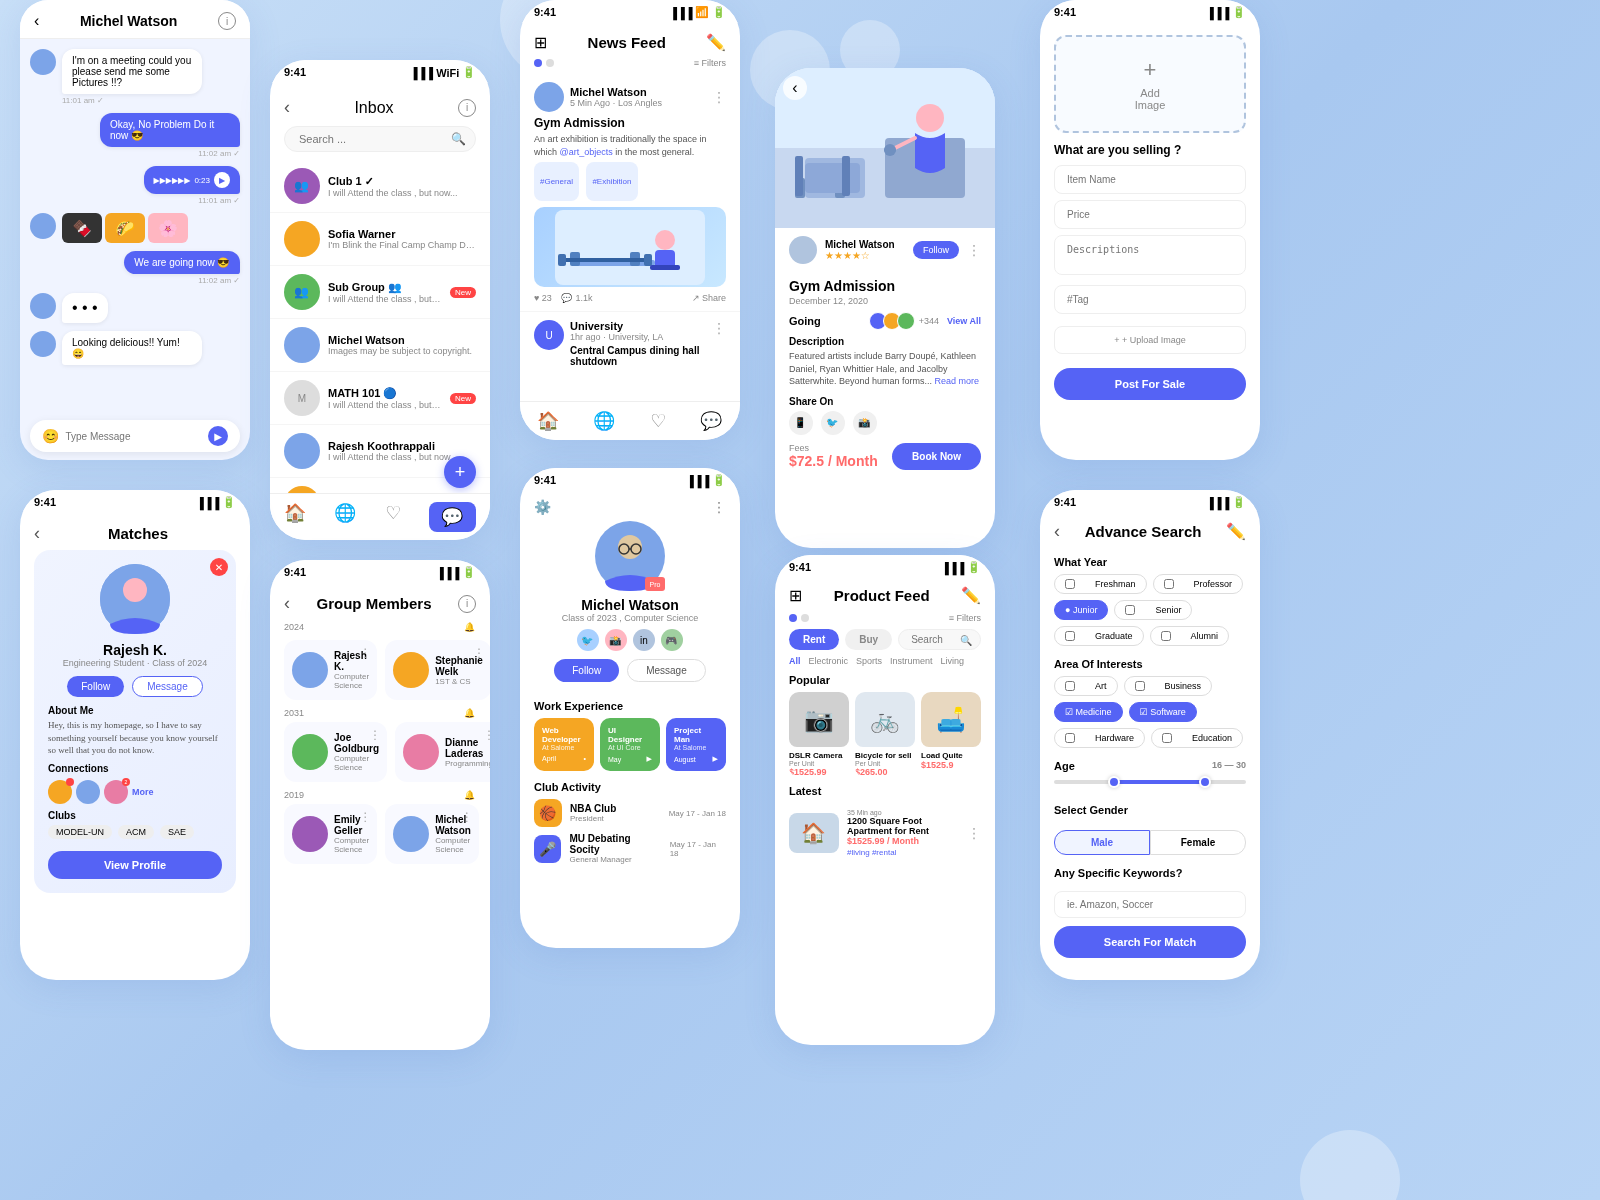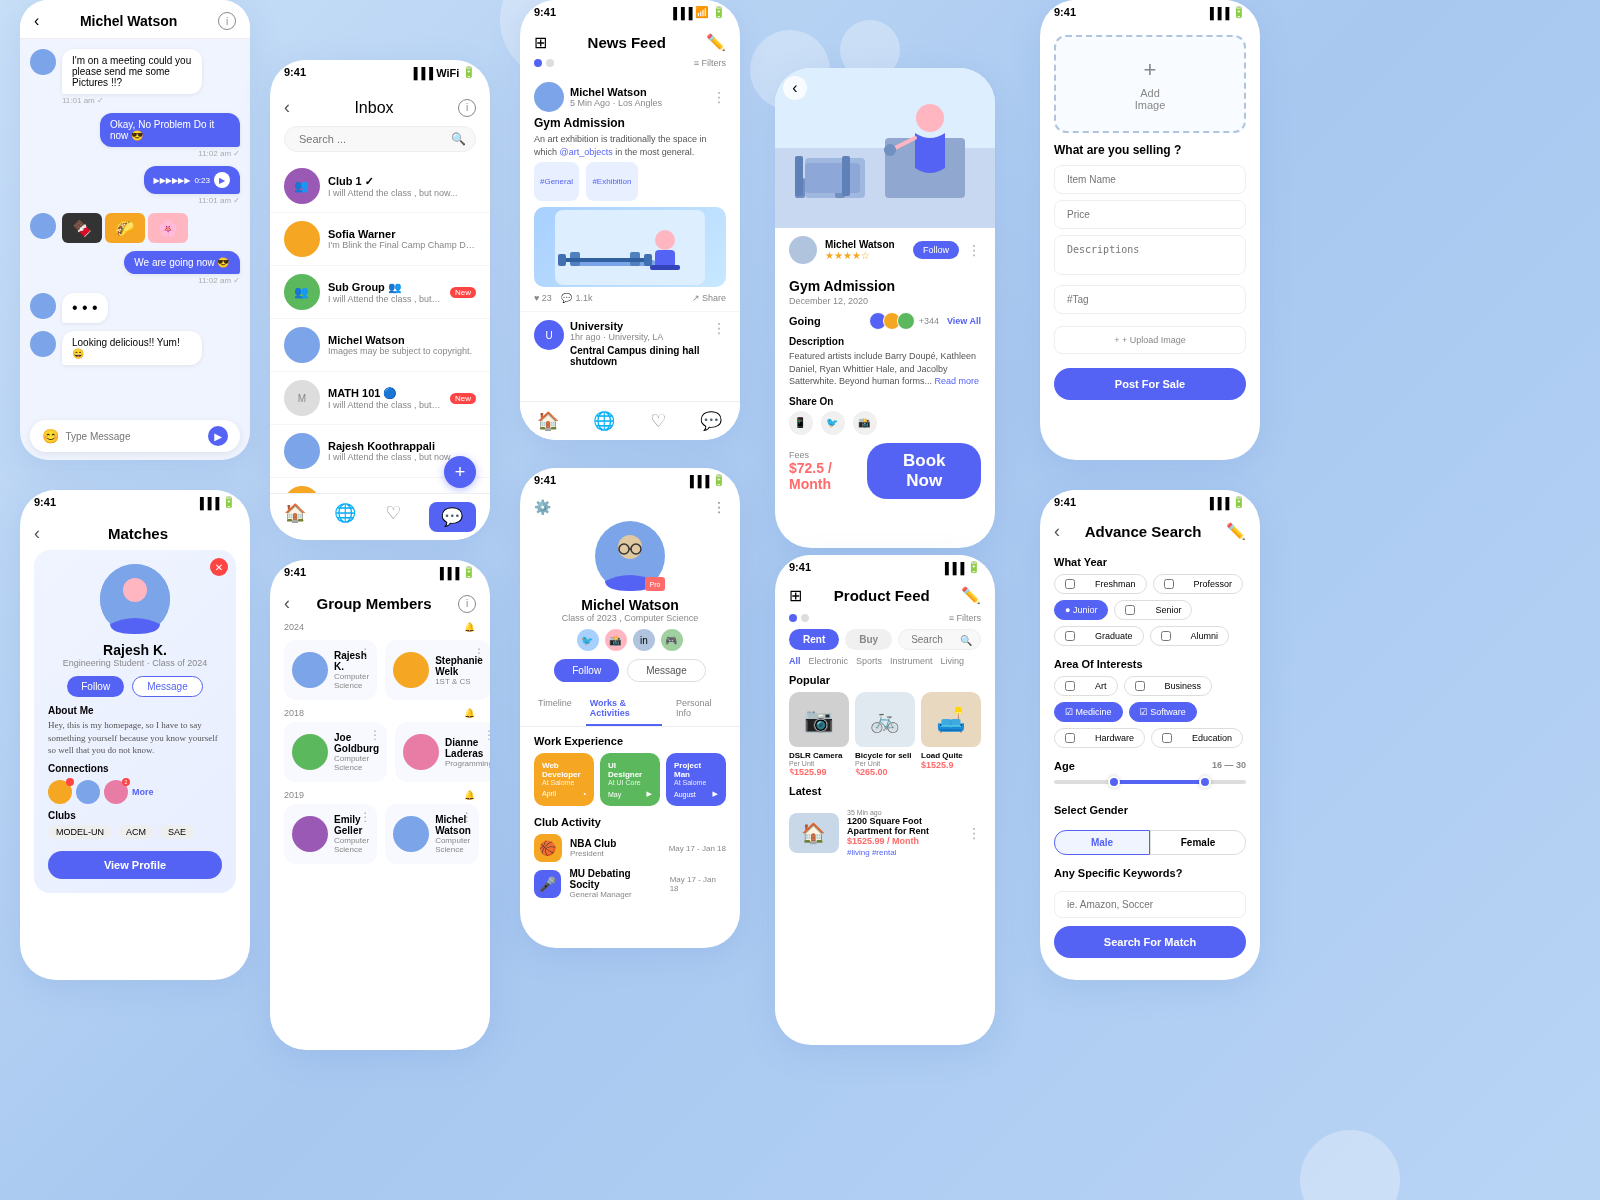--- a/index.html
+++ b/index.html
@@ -154,21 +154,21 @@
     .gym-going-row { display: flex; align-items: center; justify-content: space-between; margin-bottom: 6px; }
     .gym-going-label { font-size: 11px; font-weight: 600; }
     .gym-desc { font-size: 9px; color: #555; line-height: 1.4; margin-bottom: 8px; }
     .gym-share { font-size: 10px; font-weight: 600; margin-bottom: 4px; }
     .gym-social { display: flex; gap: 8px; margin-bottom: 8px; }
     .gym-social-icon { width: 24px; height: 24px; border-radius: 50%; background: #f0f0f0; display: flex; align-items: center; justify-content: center; font-size: 10px; }
     .gym-fees { font-size: 9px; color: #888; }
     .gym-price { color: #ff6b6b; font-size: 14px; font-weight: 700; }
     .gym-book-btn {
       background: #5563f5; color: #fff; border: none; border-radius: 20px;
-      padding: 8px 20px; font-size: 17px; font-weight: 600; cursor: pointer;
+      padding: 8px 20px; font-size: 10px; font-weight: 600; cursor: pointer;
       float: right;
     }
 
     
     .phone-matches {
       width: 230px;
       height: 490px;
       top: 490px;
       left: 20px;
     }
@@ -787,21 +787,21 @@
       <div class="member-avatar av-orange"></div>
       <div class="member-info">
         <div class="member-name">Stephanie Welk</div>
         <div class="member-dept">1ST &amp; CS</div>
       </div>
       <span class="member-dots">⋮</span>
     </div>
 
   </div>
   <div style="display:flex;justify-content:space-between;padding:8px 14px 4px;font-size:9px;color:#888;">
-    <span>2018</span>
+    <span>2031</span>
     <span>🔔</span>
   </div>
   <div class="member-grid">
     <div class="member-card">
       <div class="member-avatar av-green"></div>
       <div class="member-info">
         <div class="member-name">Joe Goldburg</div>
         <div class="member-dept">Computer Science</div>
       </div>
       <span class="member-dots">⋮</span>
@@ -868,25 +868,20 @@
   <div class="pp-sub">Class of 2023 , Computer Science</div>
   <div class="pp-social">
     <div class="pp-social-icon" style="background:#a8d0ff;">🐦</div>
     <div class="pp-social-icon" style="background:#ffb6c1;">📸</div>
     <div class="pp-social-icon" style="background:#b0c4de;">in</div>
     <div class="pp-social-icon" style="background:#a0d0a0;">🎮</div>
   </div>
   <div class="pp-btns">
     <button class="pp-follow-btn">Follow</button>
     <button class="pp-msg-btn">Message</button>
-  </div>
-  <div class="pp-tabs">
-    <span class="pp-tab">Timeline</span>
-    <span class="pp-tab active">Works &amp; Activities</span>
-    <span class="pp-tab">Personal Info</span>
   </div>
   <div class="work-section">
     <div class="work-title">Work Experience</div>
     <div class="work-cards">
       <div class="work-card" style="background:#f5a623;">
         <div class="work-card-name">Web Developer</div>
         <div class="work-card-company">At Salome</div>
         <div class="work-card-month">April <span>•</span></div>
       </div>
       <div class="work-card" style="background:#5cb85c;">

